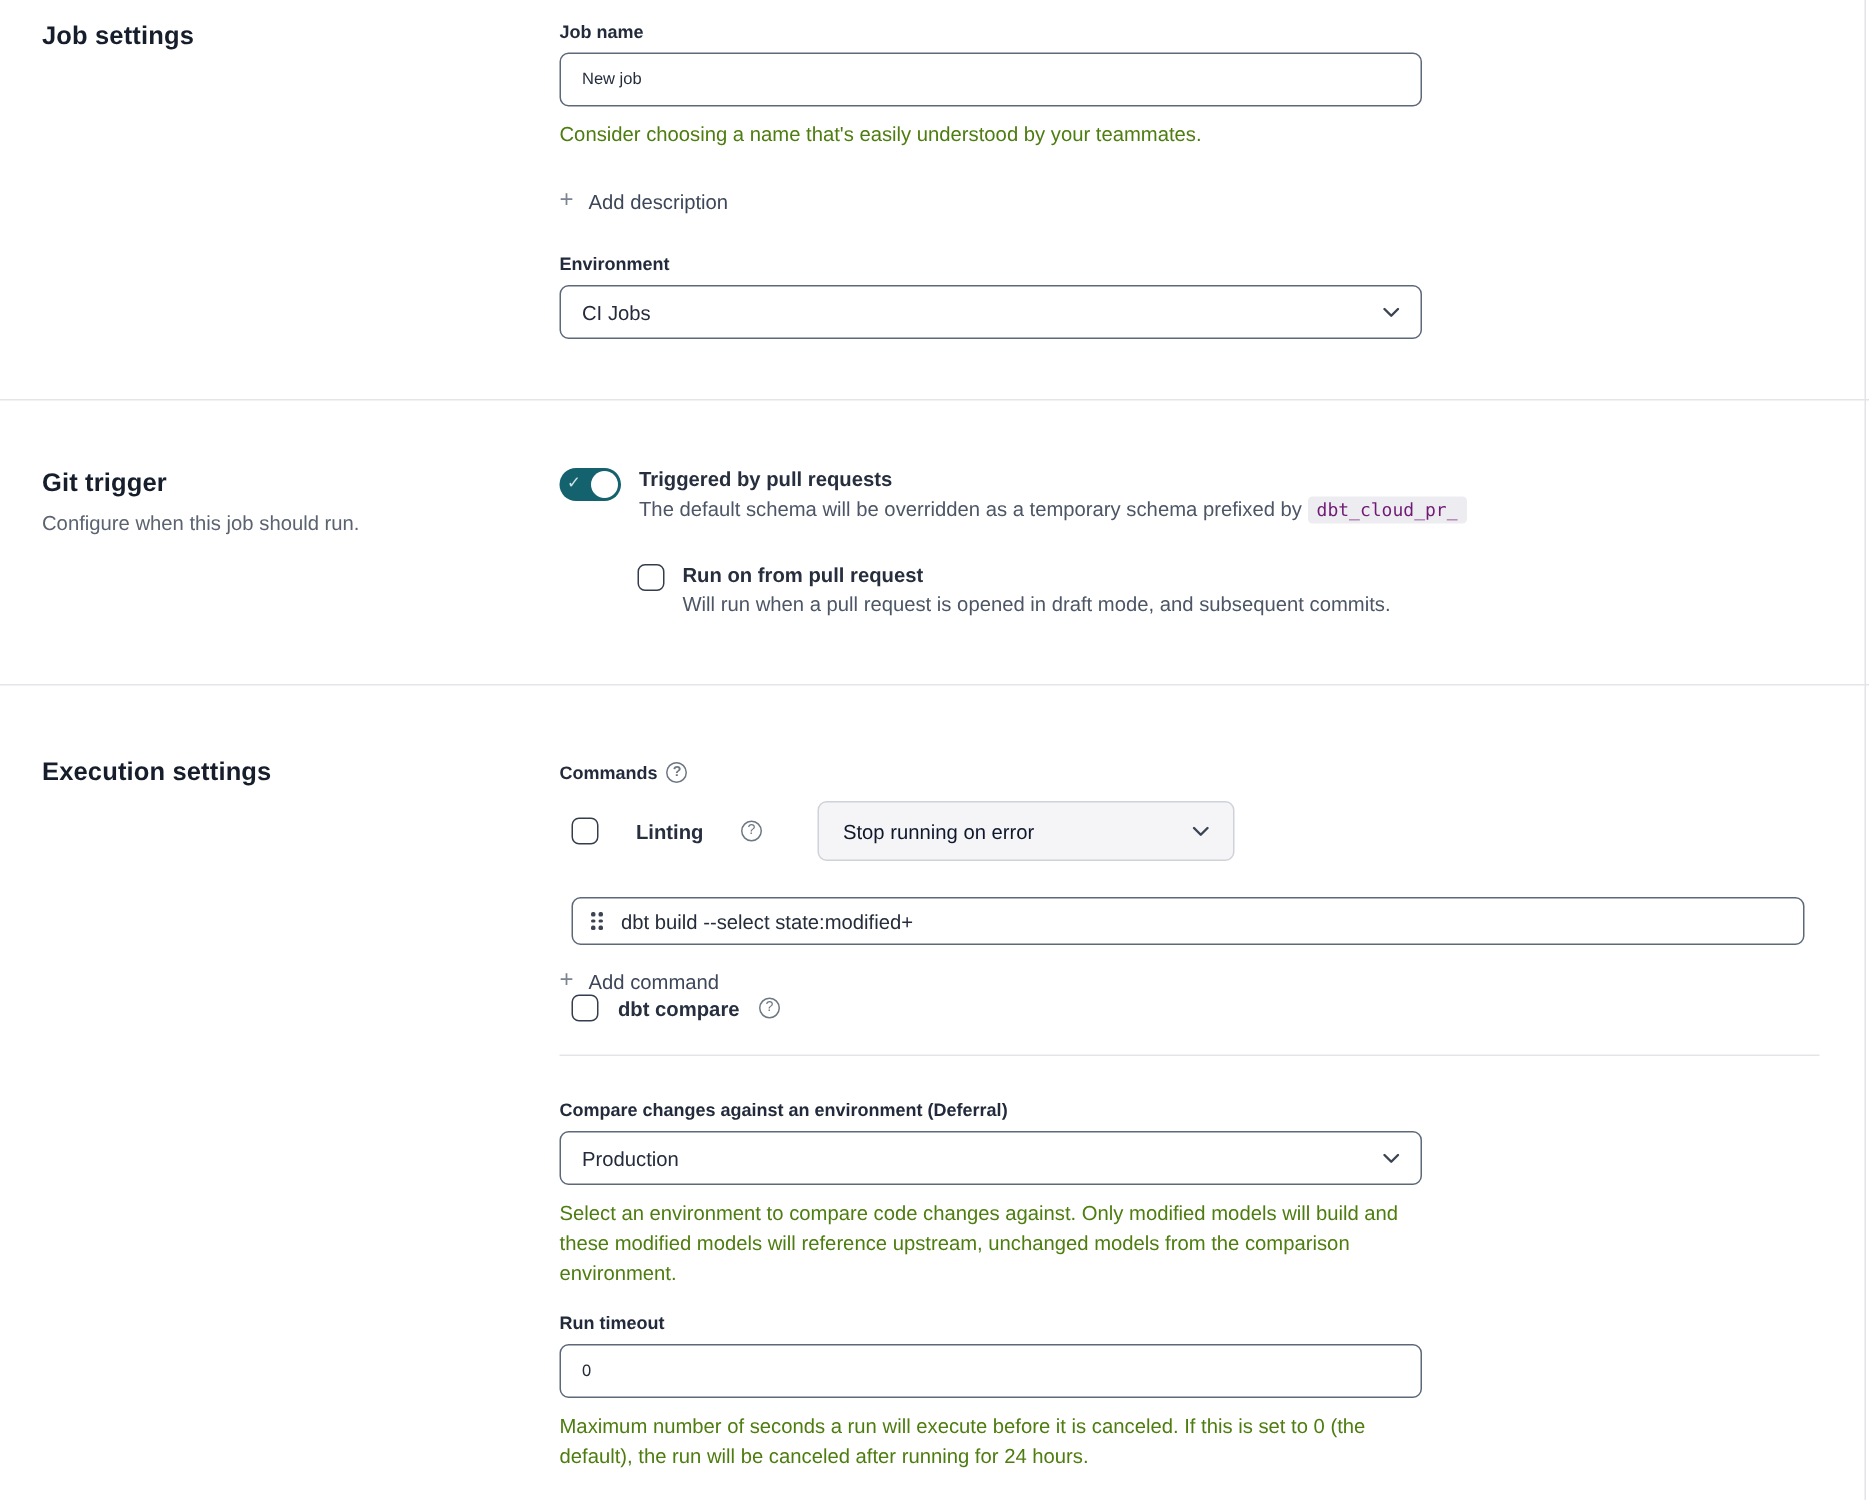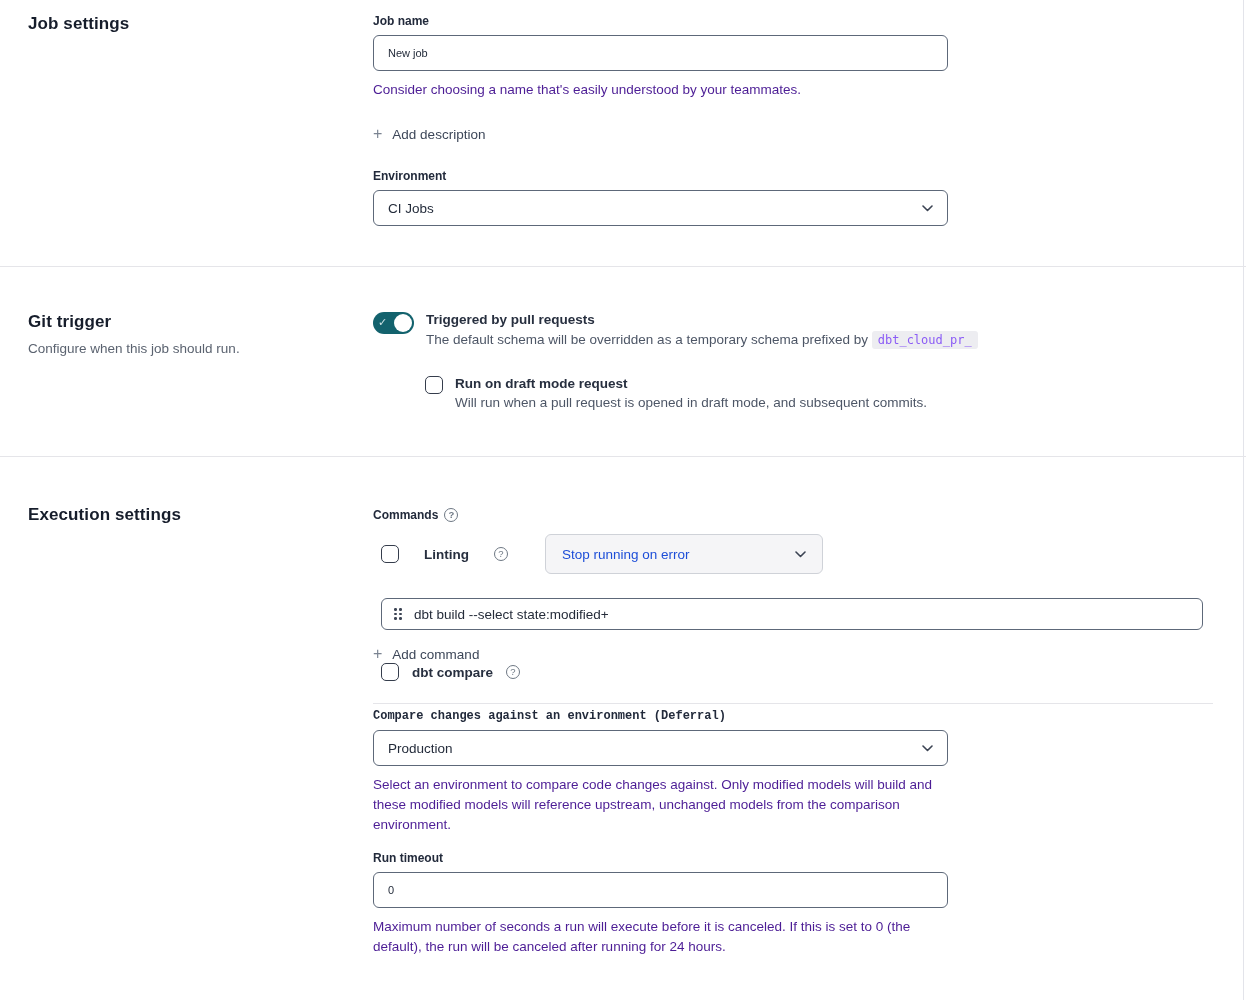--- a/index.html
+++ b/index.html
@@ -42,21 +42,21 @@
     padding: 0 14px; outline: none; display: block;
   }
   .select-box {
     width: 575px; height: 36px;
     border: 1px solid #5d6879; border-radius: 6px;
     background: #fff; color: #242c3b; font-size: 13.5px;
     padding: 0 14px; display: flex; align-items: center; justify-content: space-between;
     cursor: pointer;
   }
   .help-text {
-    margin-top: 9px; font-size: 13.5px; color: #4c1d95; line-height: 20px;
+    margin-top: 9px; font-size: 13.5px; color: #4d7c0f; line-height: 20px;
   }
   .link-btn {
     display: inline-flex; align-items: center; gap: 10px;
     background: none; border: none; cursor: pointer;
     font-family: "Liberation Sans", sans-serif;
     font-size: 13.5px; color: #3d4759; padding: 0;
   }
   .plus-icon { font-size: 16px; color: #7b8492; font-weight: 400; line-height: 1; }
 
   .chev { width: 11px; height: 7px; flex: 0 0 auto; }
@@ -79,62 +79,62 @@
   .checkbox {
     width: 18px; height: 18px; border: 1.5px solid #353d4c; border-radius: 5px;
     background: #fff; flex: 0 0 auto; cursor: pointer;
   }
 
   .bold-label { font-size: 13.5px; font-weight: bold; color: #272f3f; }
   .body-text { font-size: 13.5px; color: #4d5666; line-height: 20px; }
 
   .code-chip {
     font-family: "DejaVu Sans Mono", monospace;
-    font-size: 12px; color: #8b5cf6;
+    font-size: 12px; color: #701a75;
     background: #ededf1; border-radius: 3px; padding: 2px 6px;
   }
 
   .help-circle {
     width: 14px; height: 14px; border-radius: 50%;
     border: 1px solid #6e7884; color: #6e7884;
     font-size: 9.5px; line-height: 12px; text-align: center;
     display: inline-block; flex: 0 0 auto;
   }
 
   
   .toggle-row { display: flex; gap: 12px; }
   .draft-row { display: flex; gap: 12px; margin-top: 26px; margin-left: 52px; }
 
   
   .linting-row { display: flex; align-items: center; gap: 25px; margin-top: 12px; margin-left: 8px; }
   .linting-select {
     width: 278px; height: 40px;
     background: #f5f5f7; border: 1px solid #cfd2d8; border-radius: 6px;
-    color: #1d4ed8; font-size: 13.5px; padding: 0 16px;
+    color: #0f172a; font-size: 13.5px; padding: 0 16px;
     display: flex; align-items: center; justify-content: space-between;
     margin-left: 12px; cursor: pointer;
   }
   .command-row {
     margin-top: 24px; margin-left: 8px;
     width: 822px; height: 32px;
     border: 1px solid #5d6879; border-radius: 6px;
     display: flex; align-items: center; gap: 12px; padding: 0 12px;
     background: #fff;
   }
   .drag-handle { display: inline-flex; gap: 2px; cursor: grab; }
   .drag-handle i {
     width: 3px; display: inline-flex; flex-direction: column; gap: 2px;
   }
   .drag-handle i b { width: 2.5px; height: 2.5px; border-radius: 50%; background: #3c4454; }
   .command-text { font-size: 13.5px; color: #252c3a; }
 
   .compare-row { display: flex; align-items: center; gap: 13px; margin-left: 8px; }
   .sub-divider { margin-top: 22px; height: 1px; background: #e5e5e9; width: 840px; }
   .mt16 { margin-top: 16px; }
-  .mt21 { margin-top: 5px; font-family: Liberation Mono, monospace; }
+  .mt21 { margin-top: 29px; }
   .mt26 { margin-top: 26px; }
 
   .s1 { height: 266px; padding-top: 14px; }
   .s2 { height: 190px; padding-top: 45px; }
   .s3 { height: 554px; padding-top: 48px; }
   .s3 .sec-right { margin-top: 3px; }
 </style>
 </head>
 <body>
 
@@ -179,21 +179,21 @@
         <div class="bold-label">Triggered by pull requests</div>
         <div class="body-text" style="margin-top:3px;">
           <span>The default schema will be overridden as a temporary schema prefixed by</span>
           <span class="code-chip">dbt_cloud_pr_</span>
         </div>
       </div>
     </div>
     <div class="draft-row">
       <div class="checkbox" role="checkbox" aria-checked="false"></div>
       <div>
-        <div class="bold-label">Run on draft mode request</div>
+        <div class="bold-label">Run on from pull request</div>
         <div class="body-text" style="margin-top:2px;">Will run when a pull request is opened in draft mode, and subsequent commits.</div>
       </div>
     </div>
   </div>
 </div>
 
 <div class="section s3">
   <div class="sec-left">
     <div class="sec-title">Execution settings</div>
   </div>

